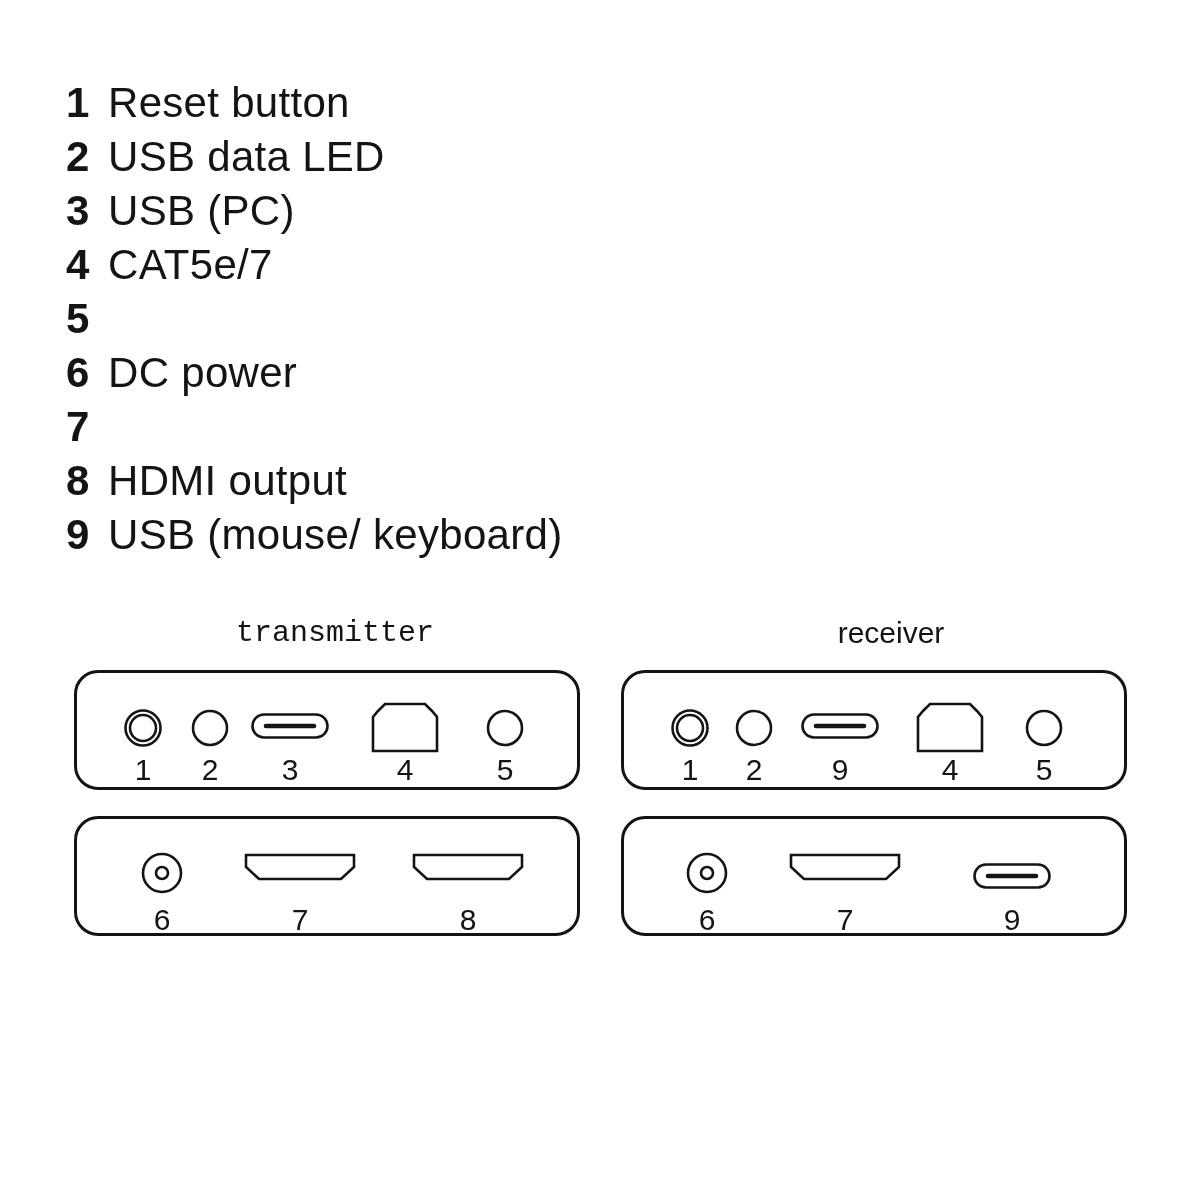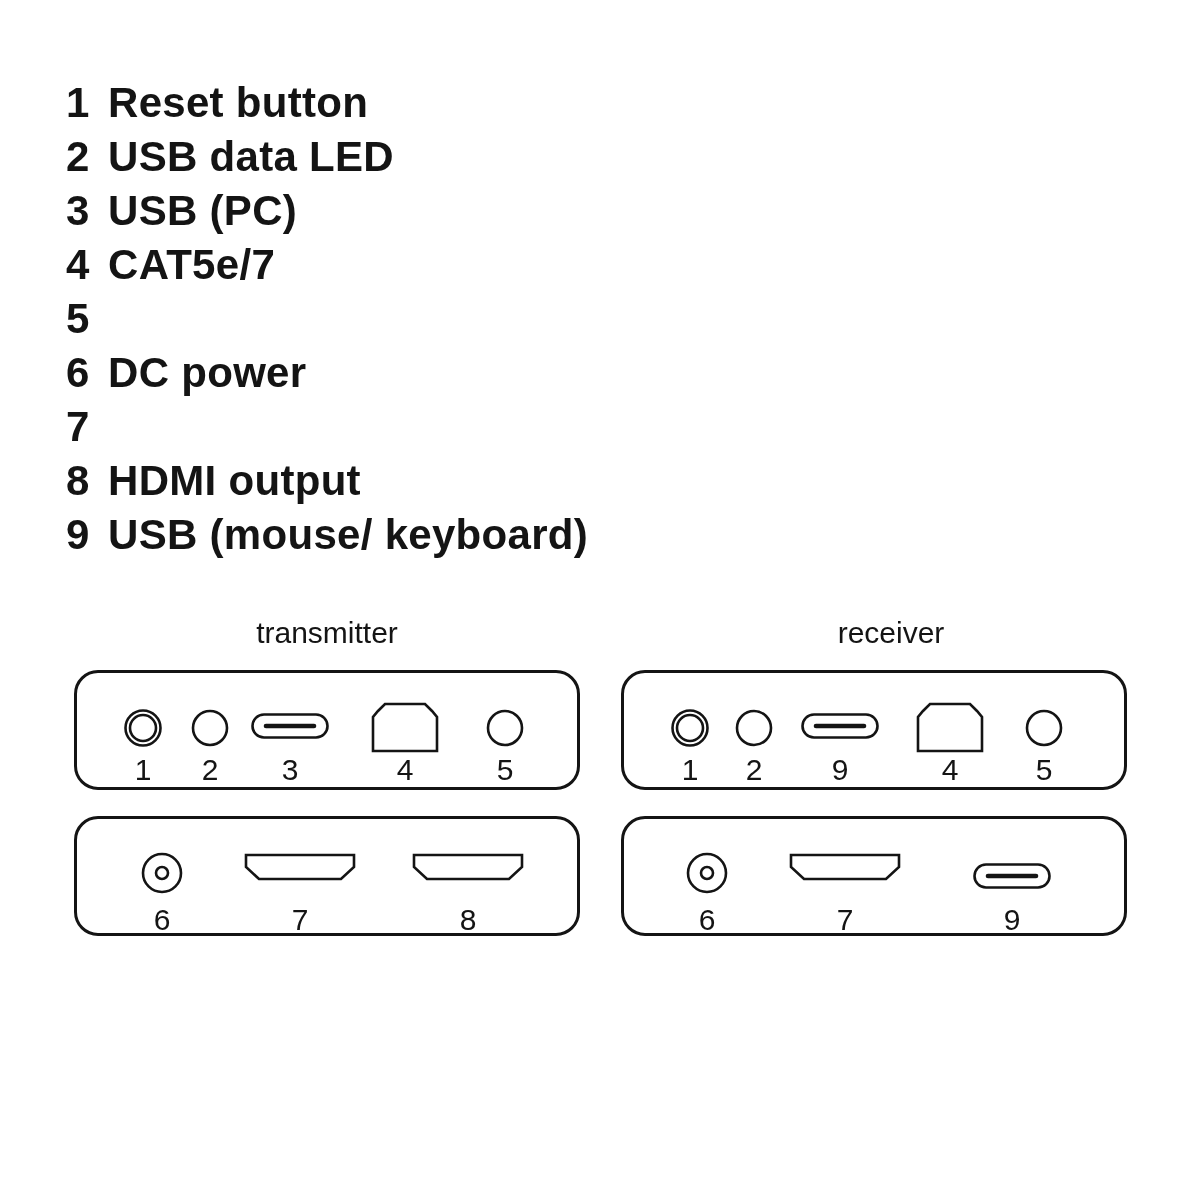--- a/index.html
+++ b/index.html
@@ -8,27 +8,27 @@
     width:1200px;height:1200px;
     background:#ffffff;
     color:#141414;
     font-family:"Liberation Sans", sans-serif;
     overflow:hidden;
   }
   
   .legend{position:absolute;left:66px;top:76px;}
   .legend-row{display:flex;align-items:baseline;height:54px;line-height:54px;font-size:42px;letter-spacing:0.3px;}
   .legend-num{font-weight:700;width:42px;flex:0 0 42px;}
-  .legend-label{font-weight:700;white-space:nowrap;text-align:right;}
+  .legend-label{font-weight:400;white-space:nowrap;text-align:right;}
   
   .device-title{
     position:absolute;top:616px;width:506px;
     text-align:center;font-size:30px;line-height:34px;font-weight:400;
   }
-  .title-transmitter{left:74px;}
+  .title-transmitter{left:82px;font-family:Liberation Mono, monospace;}
   .title-receiver{left:638px;}
   
   .panel{
     position:absolute;width:506px;height:120px;
     border:3px solid #141414;border-radius:24px;
     background:#ffffff;box-sizing:border-box;
   }
   .panel-t-front{left:74px;top:670px;}
   .panel-r-front{left:621px;top:670px;}
   .panel-t-back{left:74px;top:816px;}

